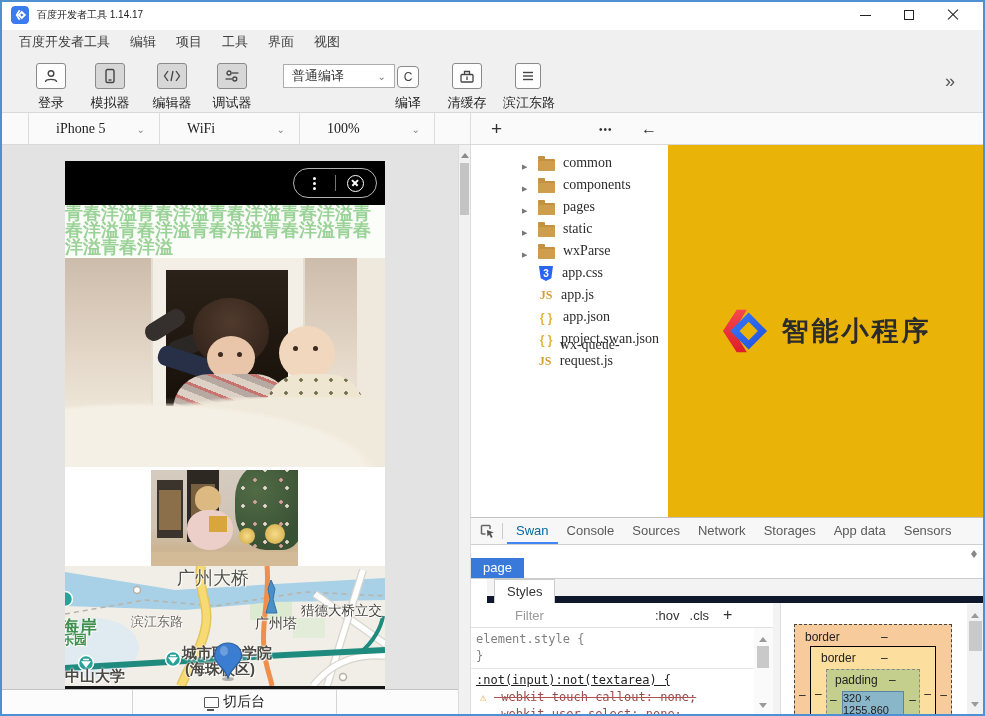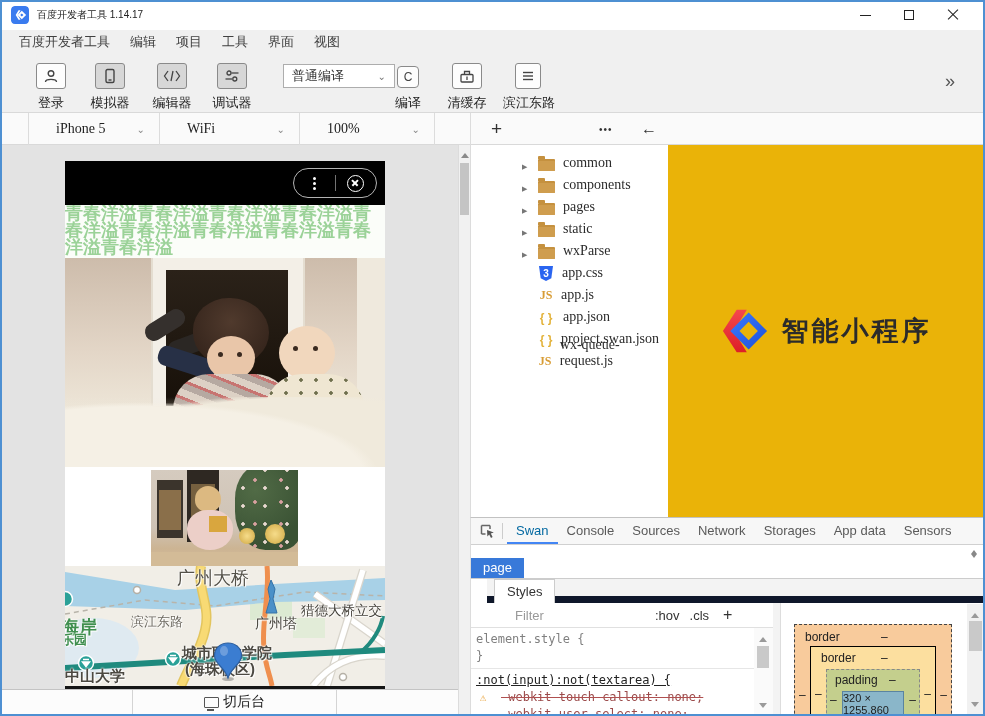--- a/index.html
+++ b/index.html
@@ -151,21 +151,21 @@
   .filter-row { position:absolute; left:0; top:85px; width:302px; height:25px; border-bottom:1px solid #e0e0e0; display:flex; align-items:center;padding-left:35px; }
   .filter-input { border:none; outline:none; background:transparent; margin-left:9px; width:130px; font-size:13px; color:#444; }
   .filter-input::placeholder { color:#999; }
   .toggle { margin-left:10px; font-size:13px; color:#333; }
   .plus-btn { margin-left:14px; font-size:16px; color:#333; position:relative; }
   .rules { position:absolute; left:0; top:110px; width:283px; height:87px; font-size:12px; line-height:17px; }
   .rule-block { padding:3px 0 3px 5px; border-bottom:1px solid #e6e6e6; }
   .sel-gray { color:#808080; } .sel-dark { color:#222;text-decoration:underline; }
   .prop-line { display:flex; align-items:center; gap:4px; padding-left:0; }
   .warn { color:#e9a33b; font-size:11px; width:14px; text-align:center; }
-  .struck { color:#9b4a4a; text-decoration:line-through; text-decoration-color:#b05050;margin-left:7px; }
+  .struck { color:#9b4a4a; text-decoration:line-through; text-decoration-color:#b05050; }
   .styles-scroll { position:absolute; left:283px; top:110px; width:19px; height:87px; background:#fafafa; }
   .styles-scroll .au { position:absolute; left:5px; top:5px; border:4px solid transparent; border-bottom:5px solid #9a9a9a; }
   .styles-scroll .th { position:absolute; left:3px; top:18px; width:12px; height:22px; background:#c9c9c9; }
   .styles-scroll .ad { position:absolute; left:5px; bottom:3px; border:4px solid transparent; border-top:5px solid #9a9a9a; }
   .splitter { position:absolute; left:302px; top:85px; width:8px; height:112px; background:#f3f3f3; border-right:1px solid #ddd; }
   .boxmodel { position:absolute; left:310px; top:85px; width:185px; height:112px; background:#fff; overflow:hidden; }
   .bm-margin { position:absolute; left:13px; top:21px; width:158px; height:110px; background:#f8cb9c; border:1px dashed #444; }
   .bm-border { position:absolute; left:15px; top:21px; width:126px; height:92px; background:#fcdf9f; border:1px solid #000; }
   .bm-padding{ position:absolute; left:15px; top:22px; width:94px;  height:70px; background:#c4cf8d; border:1px dashed #888; }
   .bm-content{ position:absolute; left:15px; top:21px; width:62px;  height:26px; background:#8ab6c9; border:1px solid #5a84a0; display:flex; align-items:center; justify-content:center; font-size:11px; color:#1c1c1c; }

